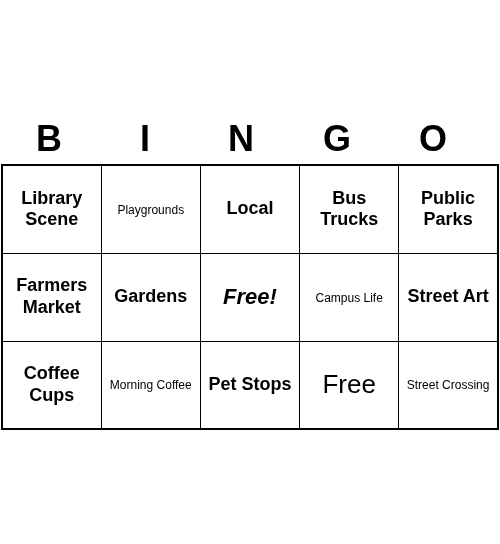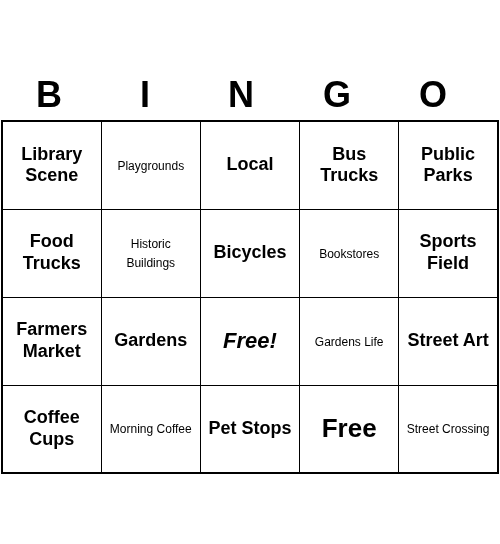--- a/index.html
+++ b/index.html
@@ -61,21 +61,21 @@
     }
 
     .cell-free {
       font-size: 22px;
       font-weight: bold;
       font-style: italic;
     }
 
     .cell-free-big {
       font-size: 26px;
-      font-weight: bold;
+      font-weight: normal;
     }
   </style>
 </head>
 <body>
 
 <div>
   <div class="bingo-header">
     <div class="bingo-header-cell">B</div>
     <div class="bingo-header-cell">I</div>
     <div class="bingo-header-cell">N</div>
@@ -85,31 +85,24 @@
   <table class="bingo-grid">
     <tbody id="grid-body">
     <tr>
           <td><span class="cell-large">Library Scene</span></td>
           <td><span class="cell-small">Playgrounds</span></td>
           <td><span class="cell-large">Local</span></td>
           <td><span class="cell-large">Bus Trucks</span></td>
           <td><span class="cell-large">Public Parks</span></td>
         </tr>
         <tr>
-          <td><span class="cell-large">Food Trucks</span></td>
-          <td><span class="cell-small">Historic Buildings</span></td>
-          <td><span class="cell-large">Bicycles</span></td>
-          <td><span class="cell-small">Bookstores</span></td>
-          <td><span class="cell-large">Sports Field</span></td>
-        </tr>
-        <tr>
           <td><span class="cell-large">Farmers Market</span></td>
           <td><span class="cell-large">Gardens</span></td>
           <td><span class="cell-free">Free!</span></td>
-          <td><span class="cell-small">Gardens Life</span></td>
+          <td><span class="cell-small">Campus Life</span></td>
           <td><span class="cell-large">Street Art</span></td>
         </tr>
         <tr>
           <td><span class="cell-large">Coffee Cups</span></td>
           <td><span class="cell-small">Morning Coffee</span></td>
           <td><span class="cell-large">Pet Stops</span></td>
           <td><span class="cell-free-big">Free</span></td>
           <td><span class="cell-small">Street Crossing</span></td>
         </tr>
       </tbody>

